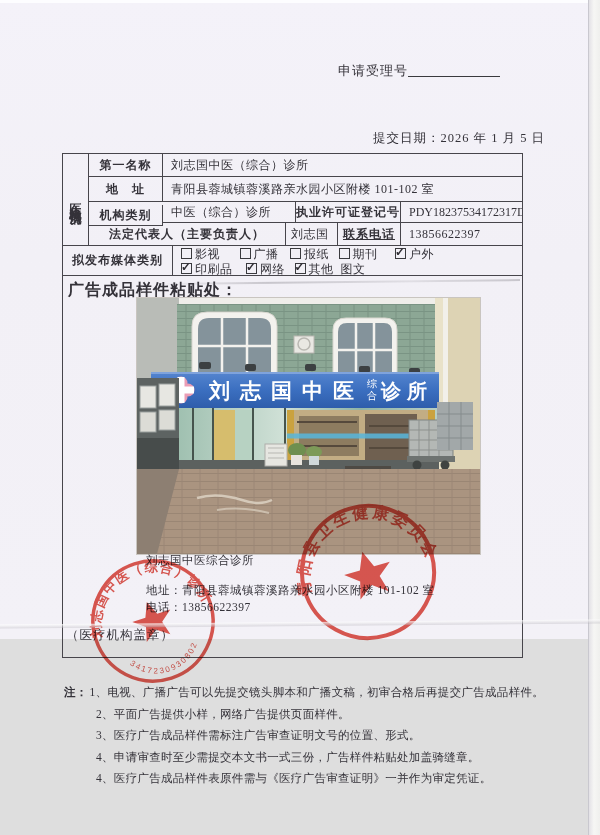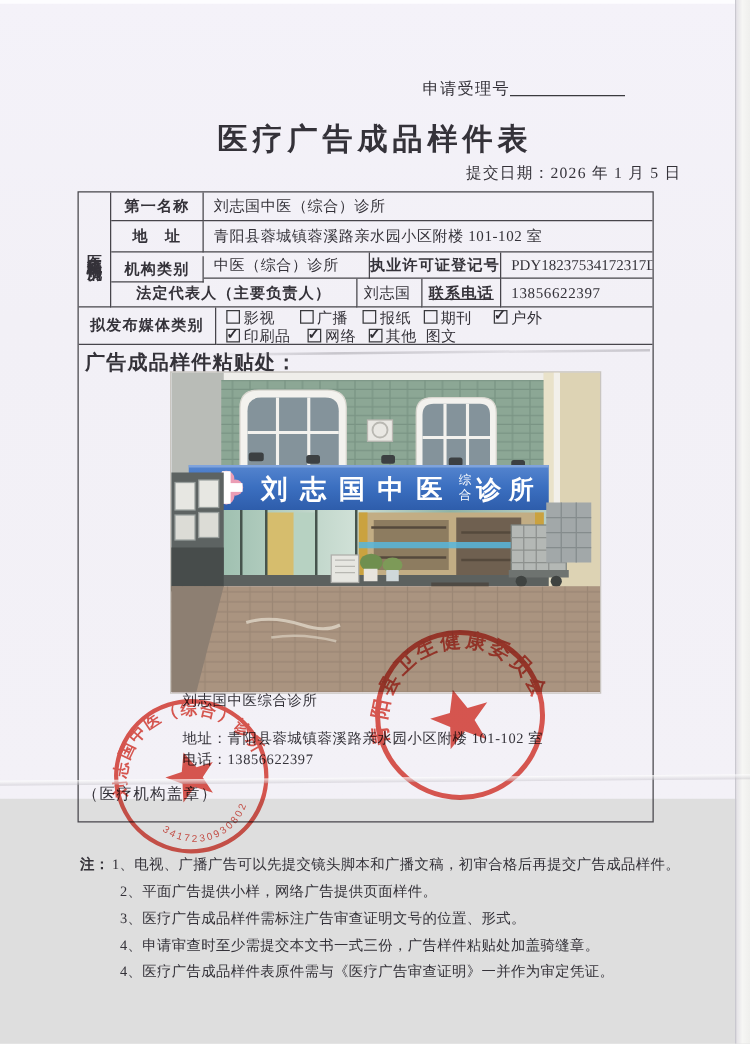--- a/index.html
+++ b/index.html
@@ -50,21 +50,20 @@
 </style>
 </head>
 <body>
 
 <div class="page">
   <div class="edge-right"></div>
 
   <div class="abs accept">
     <span>申请受理号</span><span class="blank"></span>
   </div>
-  <div class="abs title">医疗广告成品样件表</div>
   <div class="abs date">提交日期：2026 年 1 月 5 日</div>
 
   <div class="abs tbl">
     <div class="cell vhead br bb" style="left:0;top:0;width:26px;height:92px;">医疗机构情况</div>
 
     <div class="cell lab br bb" style="left:26px;top:0;width:74px;height:23px;">第一名称</div>
     <div class="cell val bb" style="left:100px;top:0;width:359px;height:23px;">刘志国中医（综合）诊所</div>
 
     <div class="cell lab br bb" style="left:26px;top:23px;width:74px;height:25px;font-family:Liberation Mono, monospace;">地　址</div>
     <div class="cell val bb" style="left:100px;top:23px;width:359px;height:25px;">青阳县蓉城镇蓉溪路亲水园小区附楼 101-102 室</div>

